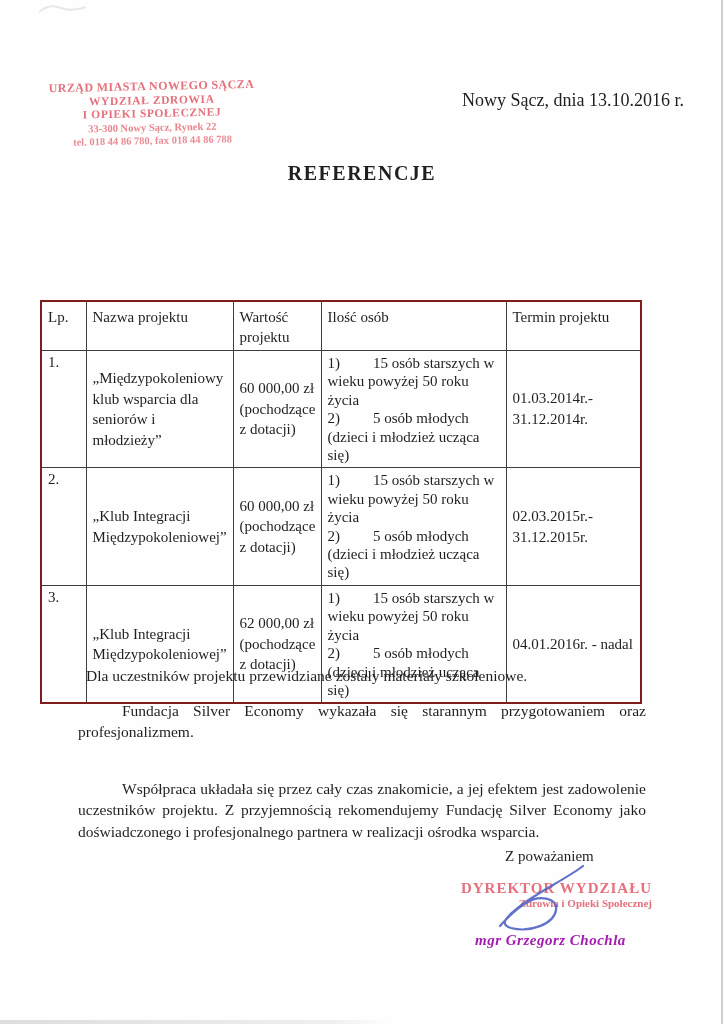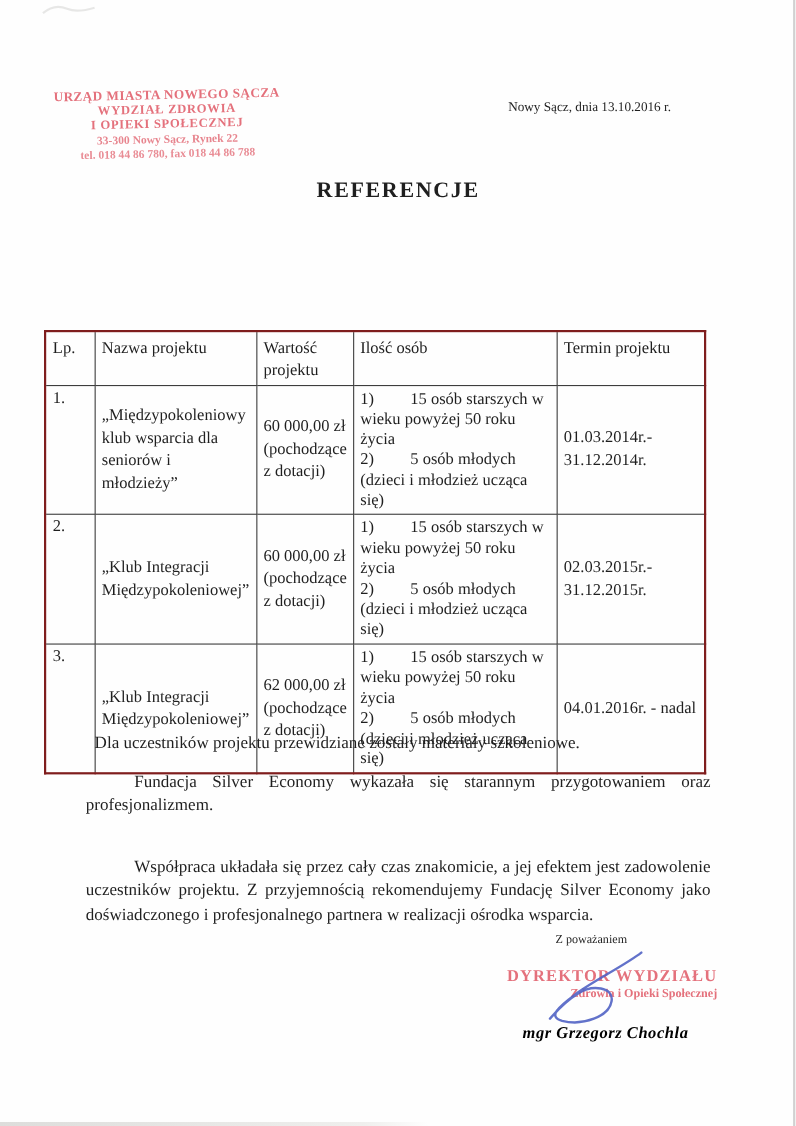--- a/index.html
+++ b/index.html
@@ -21,21 +21,21 @@
     position:absolute;left:46px;top:80px;width:212px;
     text-align:center;color:var(--stamp-color,#e4717c);
     transform:rotate(-1.2deg);
     font-weight:bold;line-height:13.5px;
   }
   .office-stamp .s1{font-size:12px;letter-spacing:.4px;}
   .office-stamp .s2,.office-stamp .s3{font-size:11.5px;letter-spacing:.6px;}
   .office-stamp .s4{font-size:10.5px;opacity:.85;}
   .office-stamp .s5{font-size:10.5px;opacity:.8;}
 
-  .doc-date{position:absolute;left:462px;top:90px;font-size:12px;}
+  .doc-date{position:absolute;left:462px;top:90px;font-size:18px;}
 
   .doc-title{
     position:absolute;left:0;top:162px;width:100%;
     text-align:center;font-size:20px;font-weight:bold;letter-spacing:1.5px;
   }
 
   .para{
     position:absolute;left:78px;width:568px;
     font-size:15.5px;line-height:21.3px;text-align:justify;
   }
@@ -58,25 +58,25 @@
   tr.row{height:108px;}
   td.lp{vertical-align:top;padding-left:8px;padding-top:4px;}
   td.nazwa{vertical-align:middle;white-space:pre-line;line-height:20.5px;padding-left:8px;}
   td.wartosc{vertical-align:middle;white-space:pre-line;line-height:20.5px;text-align:center;padding:2px;margin-top:44px;}
   td.osoby{vertical-align:top;padding-top:4px;padding-left:7px;padding-right:5px;}
   .osoby-item{line-height:18.4px;}
   .osoby-item .tab{display:inline-block;width:33px;}
   td.termin{vertical-align:middle;white-space:pre-line;line-height:21px;padding-top:16px;padding-left:6px;}
 
   
-  .closing{position:absolute;left:505px;top:848px;font-size:11px;}
+  .closing{position:absolute;left:505px;top:848px;font-size:15px;}
   .dir-stamp{position:absolute;left:438px;top:880px;width:214px;text-align:right;color:var(--stamp-color,#e4717c);}
   .dir-stamp .t1{font-size:15px;font-weight:bold;letter-spacing:1px;line-height:17px;}
   .dir-stamp .t2{font-size:11px;font-weight:bold;line-height:13px;}
-  .signed-name{position:absolute;left:475px;top:932px;font-size:15px;font-style:italic;font-weight:bold;color:#000000;letter-spacing:.5px;}
+  .signed-name{position:absolute;left:475px;top:932px;font-size:15px;font-style:italic;font-weight:bold;color:#a21caf;letter-spacing:.5px;}
   .pen-signature{position:absolute;left:485px;top:860px;}
 </style>
 </head>
 <body>
 
 <div class="page">
 
   <svg class="pencil-mark" width="55" height="14" viewBox="0 0 55 14">
     <path d="M4,10 C11,4 19,3 26,6 C33,9 41,8 51,5" fill="none" stroke="#d6d6d4" stroke-width="2"></path>
   </svg>

